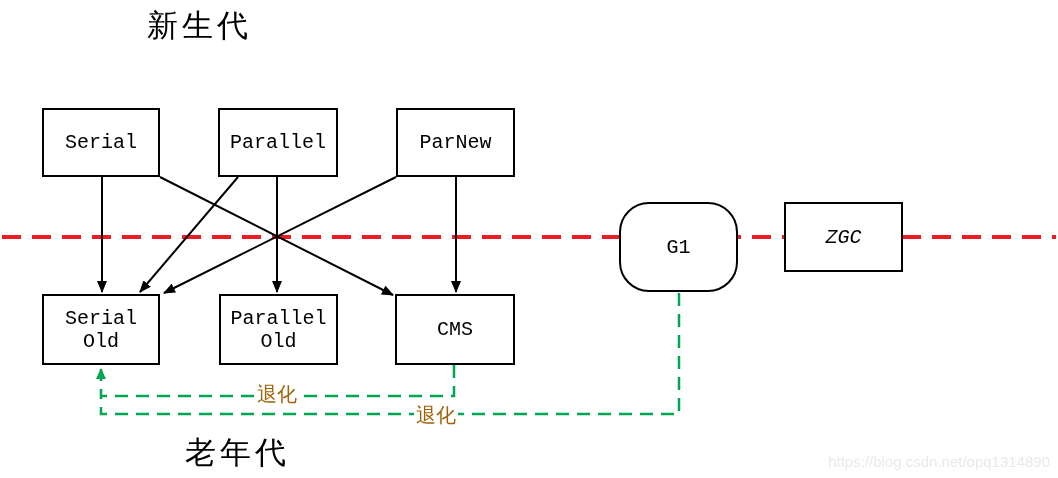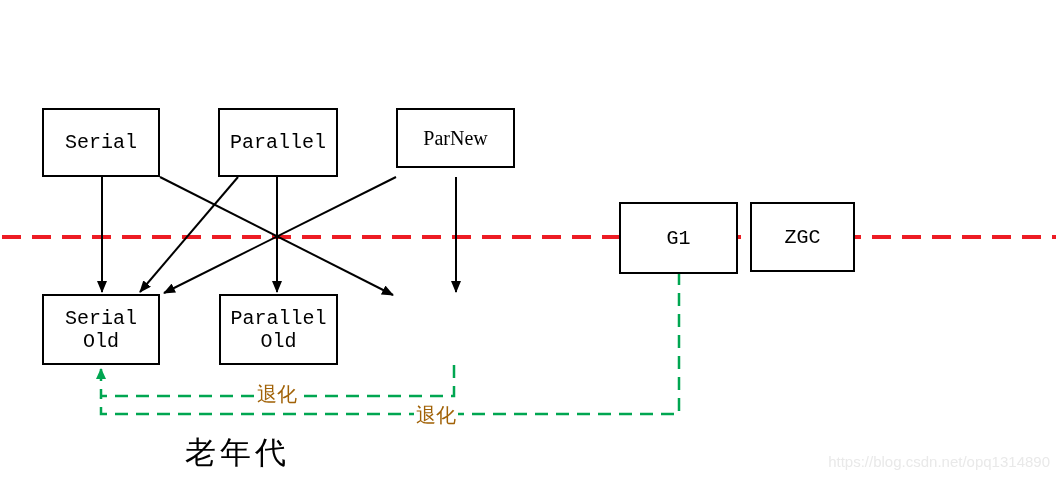--- a/index.html
+++ b/index.html
@@ -22,26 +22,26 @@
     border:2px solid #000;
     background:#fff;
     display:flex;align-items:center;justify-content:center;
     font-size:20px;color:#000;
     text-align:center;
     white-space:pre-line;
     line-height:1.15;
   }
   #box-serial      {left:42px; top:108px; width:118px; height:69px;}
   #box-parallel    {left:218px;top:108px; width:120px; height:69px;}
-  #box-parnew      {left:396px;top:108px; width:119px; height:60px;font-family:Liberation Serif, serif;}
+  #box-parnew      {left:396px;top:108px; width:119px; height:69px;}
   #box-serial-old  {left:42px; top:294px; width:118px; height:71px;}
   #box-parallel-old{left:219px;top:294px; width:119px; height:71px;}
   #box-cms         {left:395px;top:294px; width:120px; height:71px;}
-  #box-g1          {left:619px;top:202px; width:119px; height:72px;}
-  #box-zgc         {left:750px;top:202px; width:105px; height:70px;}
+  #box-g1          {left:619px;top:202px; width:119px; height:90px;border-radius:30px;}
+  #box-zgc         {left:784px;top:202px; width:119px; height:70px;font-style:italic;}
   .gen-title{
     position:absolute;
     font-family:"Liberation Serif","DejaVu Serif",serif;
     font-size:31px;color:#000;letter-spacing:4px;white-space:nowrap;
   }
   #title-young{left:147px;top:5px;}
   #title-old  {left:147px;top:432px;margin-left:38px;}
   .degrade-label{
     position:absolute;
     transform:translate(-50%,-50%);
@@ -84,39 +84,43 @@
     <line class="black-arrow" x1="160" y1="177" x2="393" y2="295" marker-end="url(#mk-black)"></line>
     <line class="black-arrow" x1="238" y1="177" x2="140" y2="292" marker-end="url(#mk-black)"></line>
     <line class="black-arrow" x1="277" y1="177" x2="277" y2="292" marker-end="url(#mk-black)"></line>
     <line class="black-arrow" x1="396" y1="177" x2="164" y2="293" marker-end="url(#mk-black)"></line>
     <line class="black-arrow" x1="456" y1="177" x2="456" y2="292" marker-end="url(#mk-black)"></line>
 
     <path class="green-path" d="M679,272 L679,414 L101,414 L101,397"></path>
     <path class="green-path" d="M454,365 L454,396 L101,396 L101,369" marker-end="url(#mk-green)"></path>
   </svg>
 
+  <div class="gen-title" id="title-young">新生代</div>
   <div class="gen-title" id="title-old">老年代</div>
 
   <div class="node" id="box-serial">
     <span>Serial</span>
   </div>
   <div class="node" id="box-parallel">
     <span>Parallel</span>
   </div>
   <div class="node" id="box-parnew">
     <span>ParNew</span>
   </div>
   <div class="node" id="box-serial-old">
     <span>Serial
 Old</span>
   </div>
   <div class="node" id="box-parallel-old">
     <span>Parallel
 Old</span>
   </div>
+  <div class="node" id="box-cms">
+    <span>CMS</span>
+  </div>
   <div class="node" id="box-g1">
     <span>G1</span>
   </div>
   <div class="node" id="box-zgc">
     <span>ZGC</span>
   </div>
 
   <span class="degrade-label" id="degrade-1">退化</span>
   <span class="degrade-label" id="degrade-2">退化</span>
 

